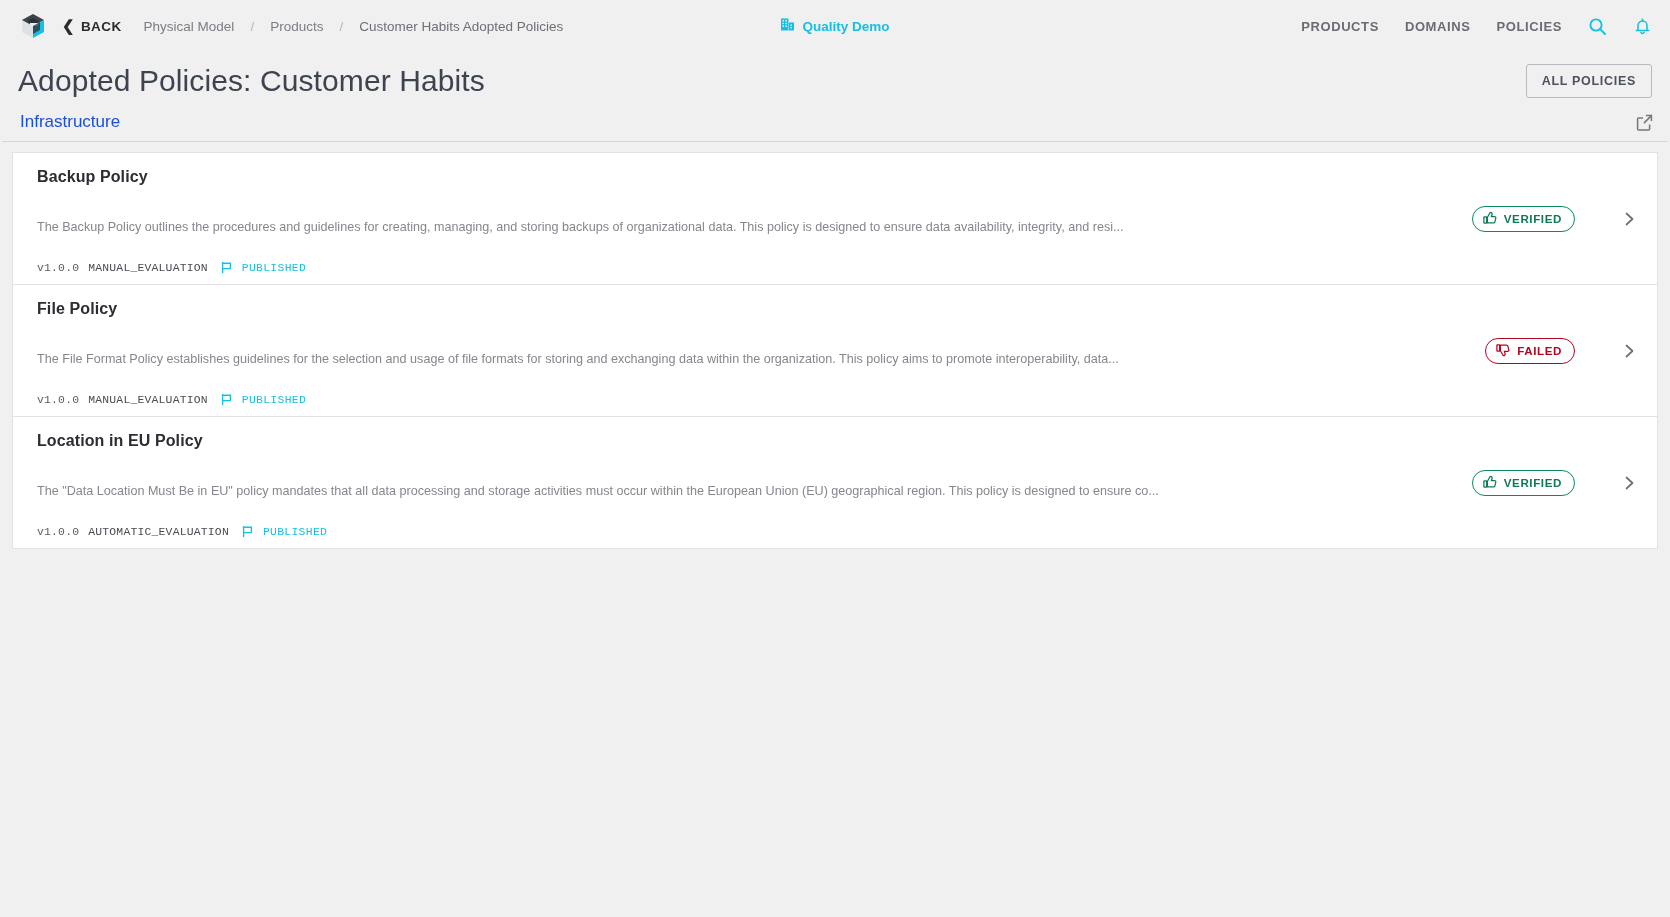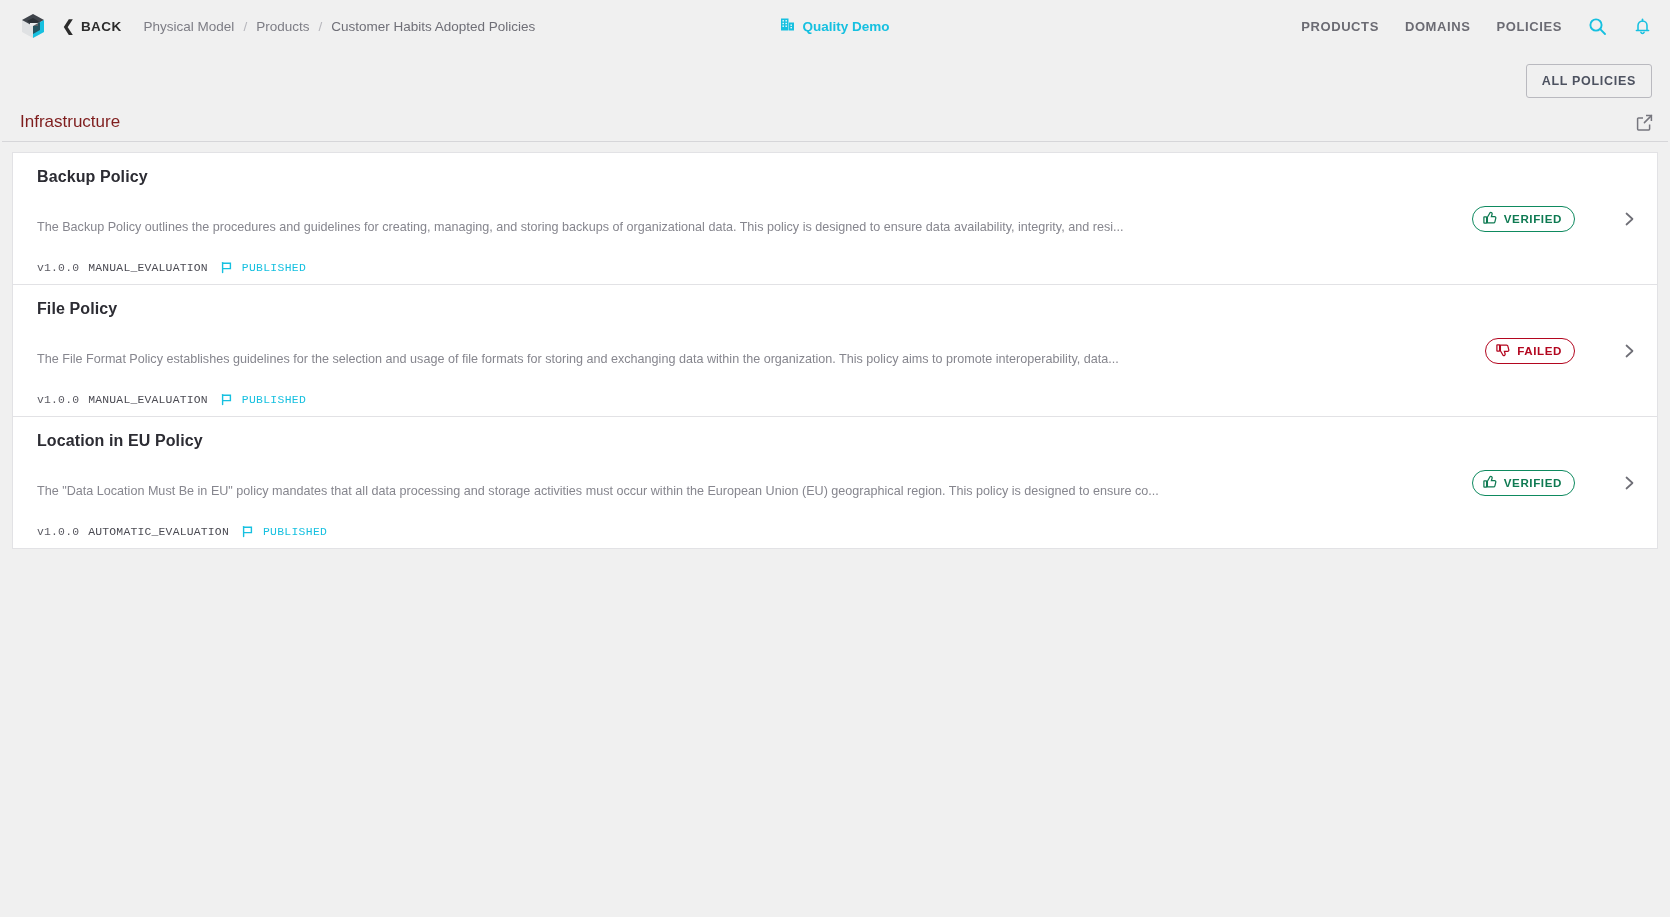--- a/index.html
+++ b/index.html
@@ -38,21 +38,21 @@
   }
   .back-chevron {
     font-size: 15px; line-height: 1;
     font-weight: bold;
     position: relative; top: -1px;
   }
   .breadcrumb {
     display: flex; align-items: center;
     font-size: 13.5px;
     color: #7d7d85;
-    gap: 9px;
+    gap: 16px;
   }
   .breadcrumb .crumb { cursor: pointer; white-space: nowrap; }
   .breadcrumb .crumb.last { color: #6f6f77; cursor: default; }
   .breadcrumb .sep { color: #b6b6bc; }
 
   .center-brand {
     position: absolute;
     left: 50%;
     top: 50%;
     transform: translate(-50%, -50%);
@@ -111,21 +111,21 @@
   
   .section-head {
     display: flex;
     align-items: center;
     padding: 4px 14px 9px 18px;
     border-bottom: 1px solid #d6d6d9;
     margin: 0 2px;
   }
   .section-title {
     font-size: 17px;
-    color: #7f1d1d;
+    color: #1d4ed8;
   }
   .section-action {
     margin-left: auto;
     cursor: pointer;
     display: flex; align-items: center;
     color: #76767e;
   }
 
   
   .card-list {
@@ -265,20 +265,21 @@
         <path d="M5 13.3 V8.4 a4.5 4.5 0 0 1 9 0 v4.9" stroke-linecap="round"></path>
         <line x1="3.4" y1="13.5" x2="15.6" y2="13.5" stroke-linecap="round"></line>
         <line x1="9.5" y1="2.3" x2="9.5" y2="3.9" stroke-linecap="round"></line>
         <path d="M7.9 15.3 a1.7 1.7 0 0 0 3.2 0" stroke-linecap="round"></path>
       </svg>
     </span>
   </div>
 </div>
 
 <div class="page-head">
+  <div class="page-title">Adopted Policies: Customer Habits</div>
   <button class="all-policies-btn">ALL POLICIES</button>
 </div>
 
 <div class="section-head">
   <div class="section-title">Infrastructure</div>
   <div class="section-action">
     <svg width="19" height="19" viewBox="0 0 19 19" fill="none" stroke="#76767e" stroke-width="1.5">
       <path d="M11 2.6 h5.4 v5.4"></path>
       <line x1="16.4" y1="2.6" x2="9.4" y2="9.6" stroke-linecap="round"></line>
       <path d="M14.6 11.6 v4.4 a0.9 0.9 0 0 1 -0.9 0.9 H3.5 a0.9 0.9 0 0 1 -0.9 -0.9 V5.8 a0.9 0.9 0 0 1 0.9 -0.9 H8"></path>

